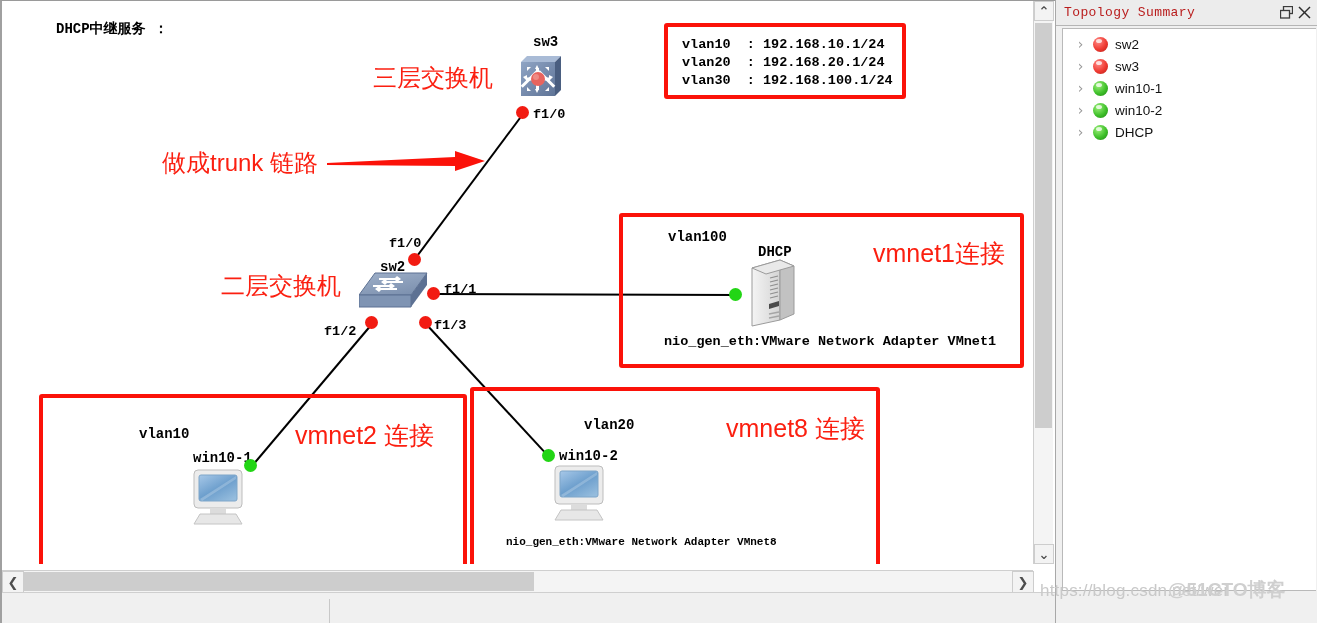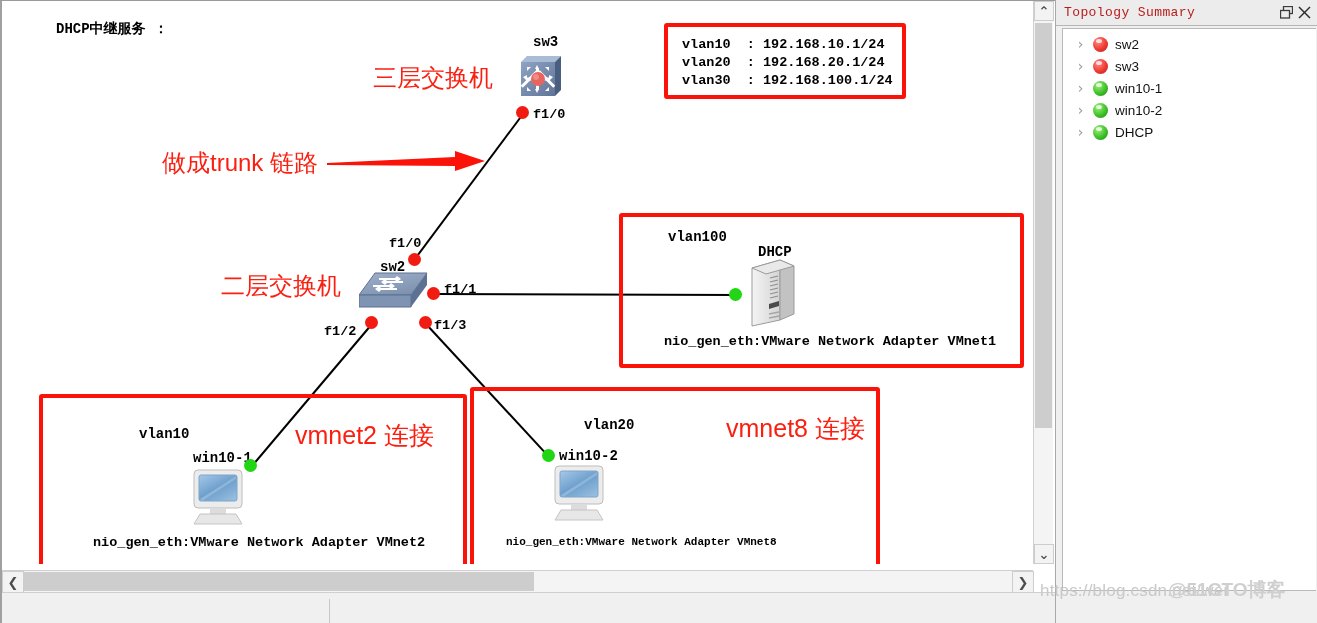--- a/index.html
+++ b/index.html
@@ -245,20 +245,21 @@
       <div class="dot red" style="left:425px; top:286px;"></div>
       <div class="mono" style="left:322px; top:323px; font-size:13.5px;">f1/2</div>
       <div class="dot red" style="left:363px; top:315px;"></div>
       <div class="dot red" style="left:417px; top:315px;"></div>
       <div class="mono" style="left:432px; top:317px; font-size:13.5px;">f1/3</div>
 
       <div class="redbox" style="left:617px; top:212px; width:405px; height:155px;">
         <div class="mono" style="left:45px; top:12px; font-size:14px;">vlan100</div>
         <div class="mono" style="left:135px; top:27px; font-size:14px;">DHCP</div>
         <div class="mono" style="left:41px; top:117px; font-size:13.5px;">nio_gen_eth:VMware Network Adapter VMnet1</div>
+        <div class="cn-red" style="left:250px; top:20px; font-size:25px;">vmnet1连接</div>
       </div>
       <div class="server-icon" style="left:748px; top:255px;">
         <svg width="46" height="72" viewBox="0 0 46 72">
           <defs>
             <linearGradient id="srvF" x1="0" y1="0" x2="1" y2="0">
               <stop offset="0%" stop-color="#f4f4f4"></stop>
                 <stop offset="100%" stop-color="#d4d4d4"></stop>
             </linearGradient>
           </defs>
           <polygon points="2,12 30,2 44,6 44,66 16,70 2,66" fill="none"></polygon>
@@ -278,21 +279,20 @@
             <line x1="19" y1="58" x2="29" y2="56"></line>
             <line x1="19" y1="62" x2="29" y2="60"></line>
           </g>
         </svg>
       </div>
       <div class="dot green" style="left:727px; top:287px;"></div>
 
       <div class="redbox" style="left:37px; top:393px; width:428px; height:175px;">
         <div class="mono" style="left:96px; top:28px; font-size:14px;">vlan10</div>
         <div class="mono" style="left:150px; top:52px; font-size:14px;">win10-1</div>
-        <div class="mono" style="left:50px; top:137px; font-size:13.5px;">nio_gen_eth:VMware Network Adapter VMnet2</div>
         <div class="cn-red" style="left:252px; top:21px; font-size:25px;">vmnet2 连接</div>
       </div>
       <div class="pc-icon" style="left:188px; top:467px;">
         <svg width="58" height="60" viewBox="0 0 58 60">
           <defs>
             <linearGradient id="scr1" x1="0" y1="0" x2="0.8" y2="1">
               <stop offset="0%" stop-color="#a7c8e8"></stop>
                 <stop offset="55%" stop-color="#6d9fcd"></stop>
               <stop offset="100%" stop-color="#95bcdd"></stop>
             </linearGradient>

